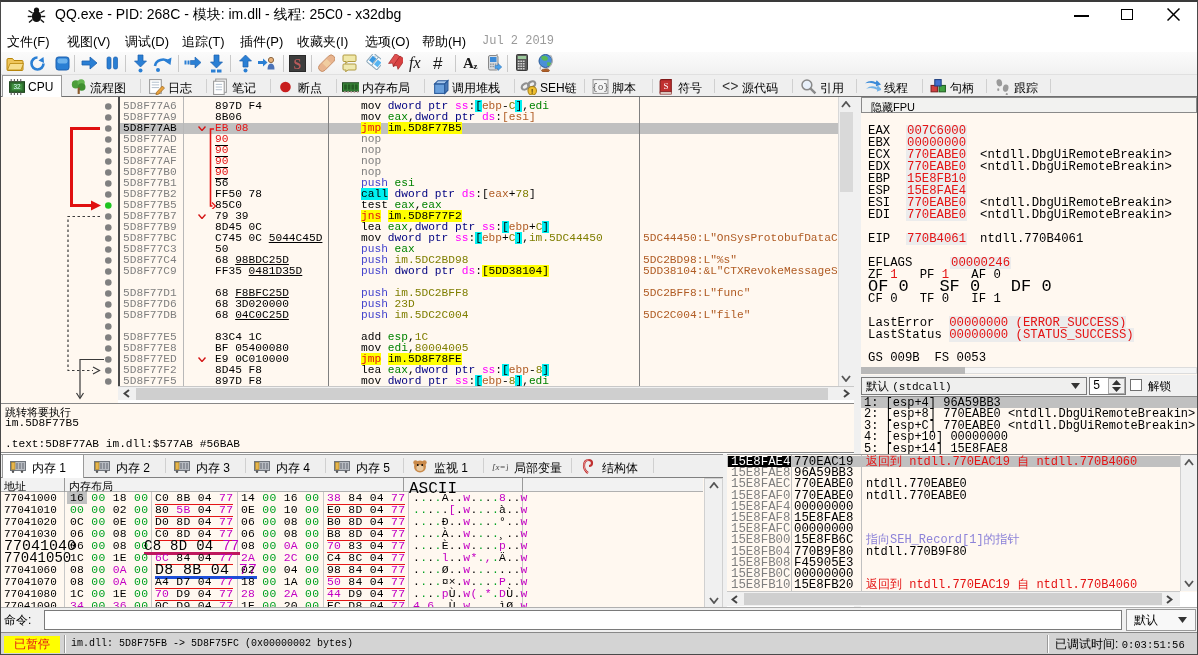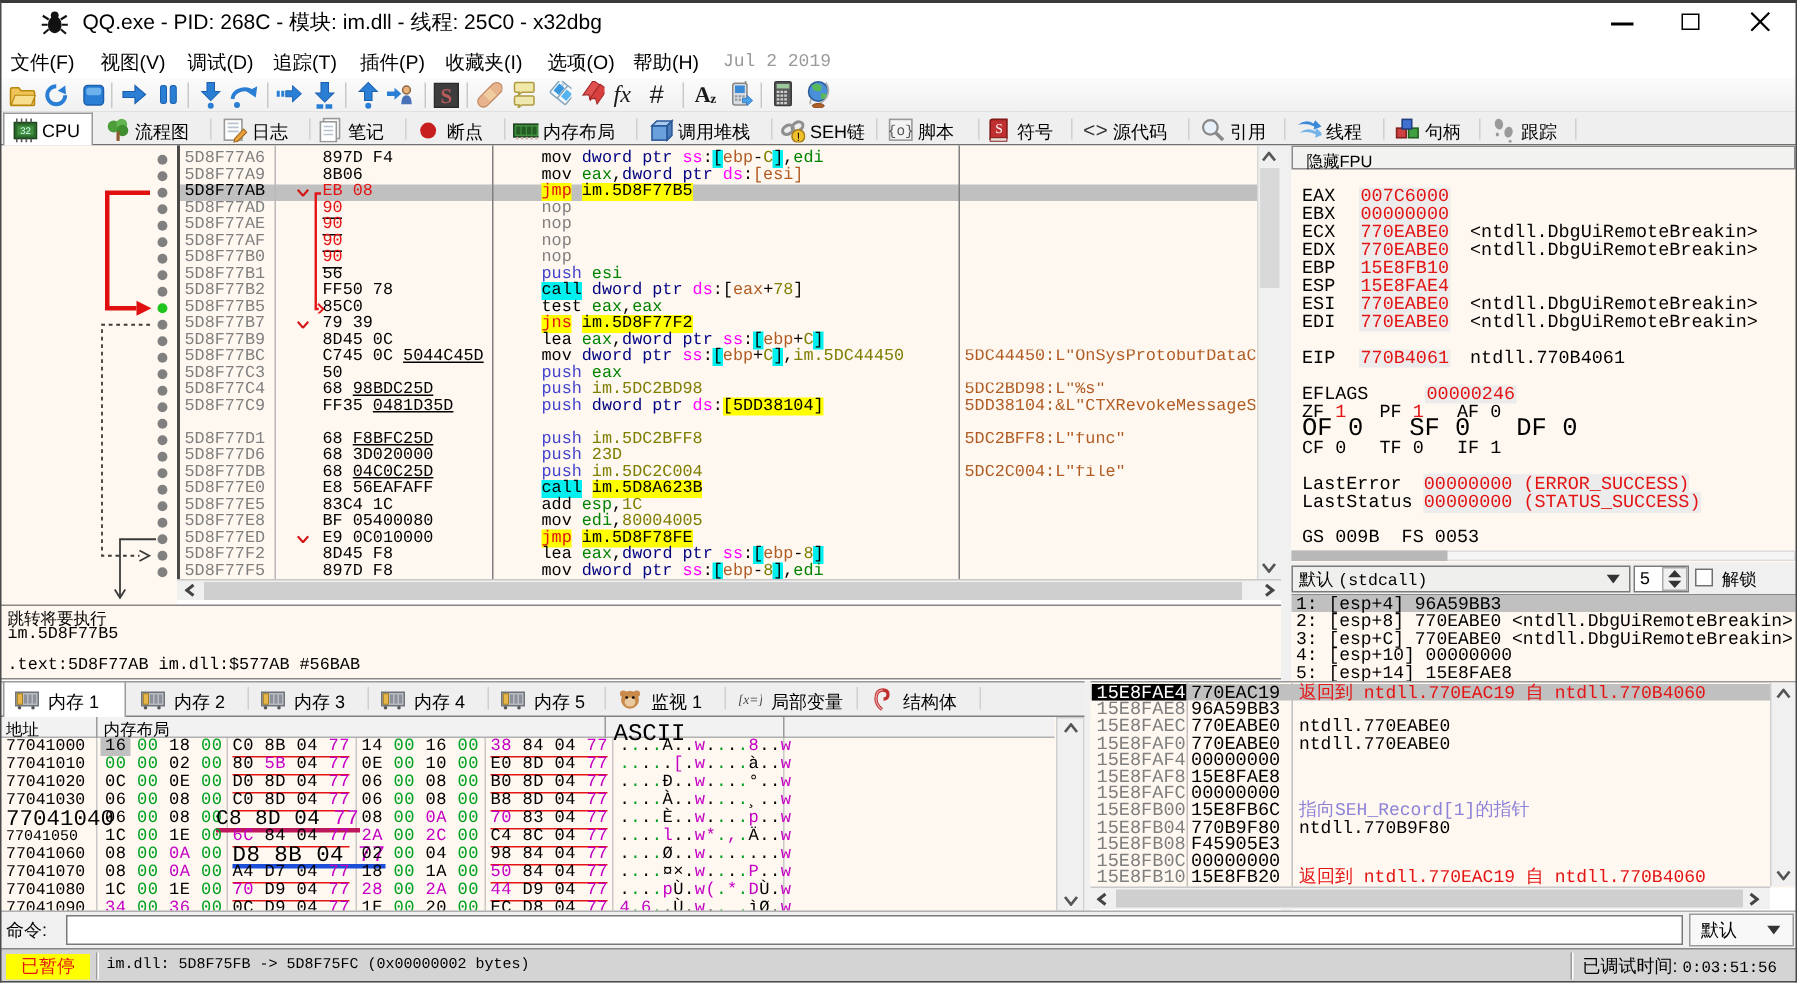--- a/index.html
+++ b/index.html
@@ -346,21 +346,20 @@
       <path d="M0.5 0.5 L4 4.5 L7.5 0.5" fill="none" stroke="#d41414" stroke-width="1.4"></path>
     </svg>
     <div class="abs mono" style="left:0;top:125px;height:11px;width:838px;font-size:11.2px;line-height:11px;white-space:pre"><span class="abs g" style="left:123px">5D8F77B9</span><span class="abs" style="left:215px"><span class="k">8D45 0C</span></span><span class="abs" style="left:361px"><span class="k">lea </span><span class="gr">eax</span><span class="k">,</span><span class="nv">dword ptr </span><span class="mg">ss</span><span class="k">:</span><span class="cyb">[</span><span class="br">ebp</span><span class="k">+</span><span class="ol">C</span><span class="cyb">]</span></span></div>
     <div class="abs mono" style="left:0;top:136px;height:11px;width:838px;font-size:11.2px;line-height:11px;white-space:pre"><span class="abs g" style="left:123px">5D8F77BC</span><span class="abs" style="left:215px"><span class="k">C745 0C </span><span class="k u">5044C45D</span></span><span class="abs" style="left:361px"><span class="k">mov </span><span class="nv">dword ptr </span><span class="mg">ss</span><span class="k">:</span><span class="cyb">[</span><span class="br">ebp</span><span class="k">+</span><span class="ol">C</span><span class="cyb">]</span><span class="k">,</span><span class="ol">im.5DC44450</span></span><span class="abs br" style="left:643px;width:194px;overflow:hidden;display:inline-block">5DC44450:L"OnSysProtobufDataC</span></div>
     <div class="abs mono" style="left:0;top:147px;height:11px;width:838px;font-size:11.2px;line-height:11px;white-space:pre"><span class="abs g" style="left:123px">5D8F77C3</span><span class="abs" style="left:215px"><span class="k">50</span></span><span class="abs" style="left:361px"><span class="pb">push </span><span class="gr">eax</span></span></div>
     <div class="abs mono" style="left:0;top:158px;height:11px;width:838px;font-size:11.2px;line-height:11px;white-space:pre"><span class="abs g" style="left:123px">5D8F77C4</span><span class="abs" style="left:215px"><span class="k">68 </span><span class="k u">98BDC25D</span></span><span class="abs" style="left:361px"><span class="pb">push </span><span class="ol">im.5DC2BD98</span></span><span class="abs br" style="left:643px;width:194px;overflow:hidden;display:inline-block">5DC2BD98:L"%s"</span></div>
     <div class="abs mono" style="left:0;top:169px;height:11px;width:838px;font-size:11.2px;line-height:11px;white-space:pre"><span class="abs g" style="left:123px">5D8F77C9</span><span class="abs" style="left:215px"><span class="k">FF35 </span><span class="k u">0481D35D</span></span><span class="abs" style="left:361px"><span class="pb">push </span><span class="nv">dword ptr </span><span class="mg">ds</span><span class="k">:</span><span class="ylb">[5DD38104]</span></span><span class="abs br" style="left:643px;width:194px;overflow:hidden;display:inline-block">5DD38104:&amp;L"CTXRevokeMessageS</span></div>
     <div class="abs mono" style="left:0;top:191px;height:11px;width:838px;font-size:11.2px;line-height:11px;white-space:pre"><span class="abs g" style="left:123px">5D8F77D1</span><span class="abs" style="left:215px"><span class="k">68 </span><span class="k u">F8BFC25D</span></span><span class="abs" style="left:361px"><span class="pb">push </span><span class="ol">im.5DC2BFF8</span></span><span class="abs br" style="left:643px;width:194px;overflow:hidden;display:inline-block">5DC2BFF8:L"func"</span></div>
     <div class="abs mono" style="left:0;top:202px;height:11px;width:838px;font-size:11.2px;line-height:11px;white-space:pre"><span class="abs g" style="left:123px">5D8F77D6</span><span class="abs" style="left:215px"><span class="k">68 3D020000</span></span><span class="abs" style="left:361px"><span class="pb">push </span><span class="ol">23D</span></span></div>
     <div class="abs mono" style="left:0;top:213px;height:11px;width:838px;font-size:11.2px;line-height:11px;white-space:pre"><span class="abs g" style="left:123px">5D8F77DB</span><span class="abs" style="left:215px"><span class="k">68 </span><span class="k u">04C0C25D</span></span><span class="abs" style="left:361px"><span class="pb">push </span><span class="ol">im.5DC2C004</span></span><span class="abs br" style="left:643px;width:194px;overflow:hidden;display:inline-block">5DC2C004:L"file"</span></div>
-    <div class="abs mono" style="left:0;top:224px;height:11px;width:838px;font-size:11.2px;line-height:11px;white-space:pre"><span class="abs g" style="left:123px">5D8F77E0</span><span class="abs" style="left:215px"><span class="k">E8 56EAFAFF</span></span><span class="abs" style="left:361px"><span class="cy">call</span><span class="k"> </span><span class="ylb">im.5D8A623B</span></span></div>
     <div class="abs mono" style="left:0;top:235px;height:11px;width:838px;font-size:11.2px;line-height:11px;white-space:pre"><span class="abs g" style="left:123px">5D8F77E5</span><span class="abs" style="left:215px"><span class="k">83C4 1C</span></span><span class="abs" style="left:361px"><span class="k">add </span><span class="gr">esp</span><span class="k">,</span><span class="ol">1C</span></span></div>
     <div class="abs mono" style="left:0;top:246px;height:11px;width:838px;font-size:11.2px;line-height:11px;white-space:pre"><span class="abs g" style="left:123px">5D8F77E8</span><span class="abs" style="left:215px"><span class="k">BF 05400080</span></span><span class="abs" style="left:361px"><span class="k">mov </span><span class="gr">edi</span><span class="k">,</span><span class="ol">80004005</span></span></div>
     <div class="abs mono" style="left:0;top:257px;height:11px;width:838px;font-size:11.2px;line-height:11px;white-space:pre"><span class="abs g" style="left:123px">5D8F77ED</span><span class="abs" style="left:215px"><span class="k">E9 0C010000</span></span><span class="abs" style="left:361px"><span class="ylr">jmp</span><span class="k"> </span><span class="ylb">im.5D8F78FE</span></span></div>
     <svg class="abs" style="left:198px;top:260px" width="8" height="5" viewBox="0 0 8 5">
       <path d="M0.5 0.5 L4 4.5 L7.5 0.5" fill="none" stroke="#d41414" stroke-width="1.4"></path>
     </svg>
     <div class="abs mono" style="left:0;top:268px;height:11px;width:838px;font-size:11.2px;line-height:11px;white-space:pre"><span class="abs g" style="left:123px">5D8F77F2</span><span class="abs" style="left:215px"><span class="k">8D45 F8</span></span><span class="abs" style="left:361px"><span class="k">lea </span><span class="gr">eax</span><span class="k">,</span><span class="nv">dword ptr </span><span class="mg">ss</span><span class="k">:</span><span class="cyb">[</span><span class="br">ebp</span><span class="k">-</span><span class="ol">8</span><span class="cyb">]</span></span></div>
     <div class="abs mono" style="left:0;top:279px;height:11px;width:838px;font-size:11.2px;line-height:11px;white-space:pre"><span class="abs g" style="left:123px">5D8F77F5</span><span class="abs" style="left:215px"><span class="k">897D F8</span></span><span class="abs" style="left:361px"><span class="k">mov </span><span class="nv">dword ptr </span><span class="mg">ss</span><span class="k">:</span><span class="cyb">[</span><span class="br">ebp</span><span class="k">-</span><span class="ol">8</span><span class="cyb">]</span><span class="k">,</span><span class="gr">edi</span></span></div>
   </div>
 <svg class="abs" style="left:207px;top:127.5px" width="10" height="81.0" viewBox="0 0 10 81.0">
@@ -625,21 +624,21 @@
     <div class="abs mono" style="left:155px;top:37.150000000000006px;font-size:11.4px;line-height:11px;letter-spacing:0.28px;border-bottom:1px solid #e41414;white-space:pre"><span class="dk">C0</span>&nbsp;<span class="dk">8D</span>&nbsp;<span class="dk">04</span>&nbsp;<span class="dm">77</span></div>
     <div class="abs mono" style="left:241px;top:37.150000000000006px;font-size:11.4px;line-height:11px;letter-spacing:0.28px;white-space:pre"><span class="dk">06</span>&nbsp;<span class="dz">00</span>&nbsp;<span class="dk">08</span>&nbsp;<span class="dz">00</span></div>
     <div class="abs mono" style="left:327px;top:37.150000000000006px;font-size:11.4px;line-height:11px;letter-spacing:0.28px;border-bottom:1px solid #e41414;white-space:pre"><span class="dk">B8</span>&nbsp;<span class="dk">8D</span>&nbsp;<span class="dk">04</span>&nbsp;<span class="dm">77</span></div>
     <div class="abs mono" style="left:413px;top:37.150000000000006px;font-size:11.4px;line-height:11px;letter-spacing:0.33px;white-space:pre"><span class="dk">.</span><span class="dz">.</span><span class="dk">.</span><span class="dz">.</span><span class="dk">À</span><span class="dk">.</span><span class="dk">.</span><span class="dm">w</span><span class="dk">.</span><span class="dz">.</span><span class="dk">.</span><span class="dz">.</span><span class="dk">¸</span><span class="dk">.</span><span class="dk">.</span><span class="dm">w</span></div>
     <div class="abs mono dk" style="left:4px;top:49.2px;font-size:15px;line-height:11px">77041040</div>
     <div class="abs mono" style="left:70px;top:49.2px;font-size:11.4px;line-height:11px;letter-spacing:0.28px;white-space:pre"><span class="dk">06</span>&nbsp;<span class="dz">00</span>&nbsp;<span class="dk">08</span>&nbsp;<span class="dz">00</span></div>
     <div class="abs mono" style="left:144px;top:49.2px;font-size:14px;line-height:11px;letter-spacing:0.28px;border-bottom:3px solid #be185d;white-space:pre"><span class="dk">C8</span>&nbsp;<span class="dk">8D</span>&nbsp;<span class="dk">04</span>&nbsp;<span class="dm">77</span></div>
     <div class="abs mono" style="left:241px;top:49.2px;font-size:11.4px;line-height:11px;letter-spacing:0.28px;white-space:pre"><span class="dk">08</span>&nbsp;<span class="dz">00</span>&nbsp;<span class="dm">0A</span>&nbsp;<span class="dz">00</span></div>
     <div class="abs mono" style="left:327px;top:49.2px;font-size:11.4px;line-height:11px;letter-spacing:0.28px;border-bottom:1px solid #e41414;white-space:pre"><span class="dm">70</span>&nbsp;<span class="dk">83</span>&nbsp;<span class="dk">04</span>&nbsp;<span class="dm">77</span></div>
     <div class="abs mono" style="left:413px;top:49.2px;font-size:11.4px;line-height:11px;letter-spacing:0.33px;white-space:pre"><span class="dk">.</span><span class="dz">.</span><span class="dk">.</span><span class="dz">.</span><span class="dk">È</span><span class="dk">.</span><span class="dk">.</span><span class="dm">w</span><span class="dk">.</span><span class="dz">.</span><span class="dk">.</span><span class="dz">.</span><span class="dm">p</span><span class="dk">.</span><span class="dk">.</span><span class="dm">w</span></div>
-    <div class="abs mono dk" style="left:4px;top:61.25px;font-size:10px;line-height:11px">77041050</div>
+    <div class="abs mono dk" style="left:4px;top:61.25px;font-size:14px;line-height:11px">77041050</div>
     <div class="abs mono" style="left:70px;top:61.25px;font-size:11.4px;line-height:11px;letter-spacing:0.28px;white-space:pre"><span class="dk">1C</span>&nbsp;<span class="dz">00</span>&nbsp;<span class="dk">1E</span>&nbsp;<span class="dz">00</span></div>
     <div class="abs mono" style="left:155px;top:61.25px;font-size:11.4px;line-height:11px;letter-spacing:0.28px;border-bottom:1px solid #e41414;white-space:pre"><span class="dm">6C</span>&nbsp;<span class="dk">84</span>&nbsp;<span class="dk">04</span>&nbsp;<span class="dm">77</span></div>
     <div class="abs mono" style="left:241px;top:61.25px;font-size:11.4px;line-height:11px;letter-spacing:0.28px;white-space:pre"><span class="dm">2A</span>&nbsp;<span class="dz">00</span>&nbsp;<span class="dm">2C</span>&nbsp;<span class="dz">00</span></div>
     <div class="abs mono" style="left:327px;top:61.25px;font-size:11.4px;line-height:11px;letter-spacing:0.28px;border-bottom:1px solid #e41414;white-space:pre"><span class="dk">C4</span>&nbsp;<span class="dk">8C</span>&nbsp;<span class="dk">04</span>&nbsp;<span class="dm">77</span></div>
     <div class="abs mono" style="left:413px;top:61.25px;font-size:11.4px;line-height:11px;letter-spacing:0.33px;white-space:pre"><span class="dk">.</span><span class="dz">.</span><span class="dk">.</span><span class="dz">.</span><span class="dm">l</span><span class="dk">.</span><span class="dk">.</span><span class="dm">w</span><span class="dm">*</span><span class="dz">.</span><span class="dm">,</span><span class="dz">.</span><span class="dk">Ä</span><span class="dk">.</span><span class="dk">.</span><span class="dm">w</span></div>
     <div class="abs mono dk" style="left:4px;top:73.30000000000001px;font-size:11px;line-height:11px">77041060</div>
     <div class="abs mono" style="left:70px;top:73.30000000000001px;font-size:11.4px;line-height:11px;letter-spacing:0.28px;white-space:pre"><span class="dk">08</span>&nbsp;<span class="dz">00</span>&nbsp;<span class="dm">0A</span>&nbsp;<span class="dz">00</span></div>
     <div class="abs mono" style="left:155px;top:73.30000000000001px;font-size:15px;line-height:11px;letter-spacing:0.28px;border-bottom:3px solid #1d4ed8;white-space:pre"><span class="dk">D8</span>&nbsp;<span class="dk">8B</span>&nbsp;<span class="dk">04</span>&nbsp;<span class="dm">77</span></div>
     <div class="abs mono" style="left:241px;top:73.30000000000001px;font-size:11.4px;line-height:11px;letter-spacing:0.28px;white-space:pre"><span class="dk">02</span>&nbsp;<span class="dz">00</span>&nbsp;<span class="dk">04</span>&nbsp;<span class="dz">00</span></div>
     <div class="abs mono" style="left:327px;top:73.30000000000001px;font-size:11.4px;line-height:11px;letter-spacing:0.28px;border-bottom:1px solid #e41414;white-space:pre"><span class="dk">98</span>&nbsp;<span class="dk">84</span>&nbsp;<span class="dk">04</span>&nbsp;<span class="dm">77</span></div>

